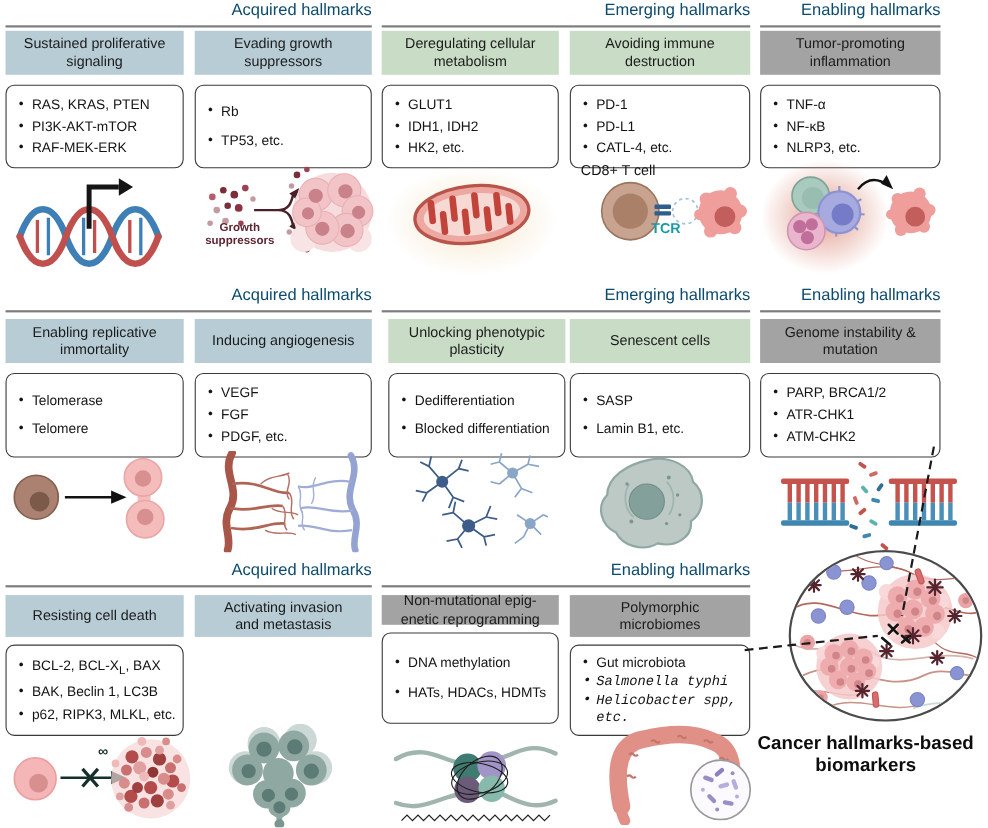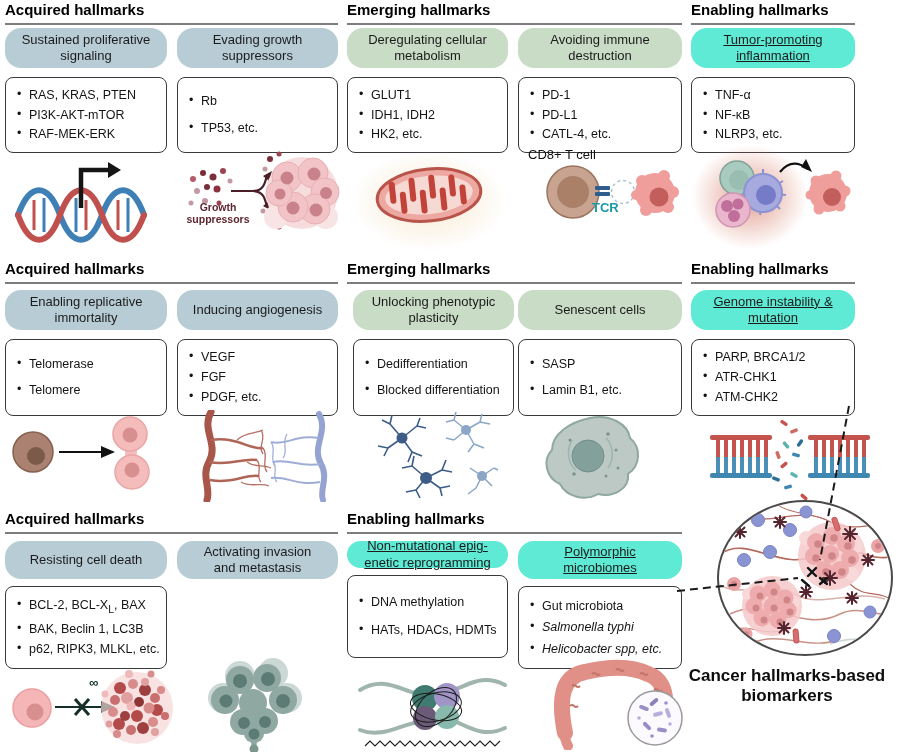--- a/index.html
+++ b/index.html
@@ -1,33 +1,33 @@
 <!DOCTYPE html>
 <html><head>
 <meta charset="utf-8">
 <style>
   html,body{margin:0;padding:0;background:#fff;}
   .page{position:relative;width:898px;height:753px;background:#ffffff;
         font-family:"Liberation Sans",sans-serif;overflow:hidden;}
   .band{position:absolute;left:0;width:898px;}
-  .sec-title{position:absolute;top:0;text-align:left;font-weight:bold;font-size:15px;
-             line-height:1.1;color:#000000;padding-bottom:4px;border-bottom:2px solid #7d7d7d;}
+  .sec-title{position:absolute;top:0;text-align:right;font-weight:normal;font-size:15px;
+             line-height:1.1;color:#0c4a6e;padding-bottom:4px;border-bottom:2px solid #7d7d7d;}
   .card{position:absolute;}
   .card-header{height:40px;display:flex;align-items:center;justify-content:center;
-               text-align:center;font-size:13px;line-height:1.25;color:#1b1b1b;border-radius:16px;}
+               text-align:center;font-size:13px;line-height:1.25;color:#1b1b1b;}
   .card-header span{white-space:pre-line;}
   .th-acq{background:#b7ccd5;}
   .th-eme{background:#c8dcc6;}
-  .th-ena{background:#5eead4;text-decoration:underline;}
+  .th-ena{background:#a3a3a3;}
   ul.card-list{list-style:none;margin:9px 0 0;border:1.5px solid #3a3a3a;border-radius:8px;
                padding:5px 6px 5px 8px;display:flex;flex-direction:column;
                justify-content:space-evenly;background:#fff;}
   .card-list li{font-size:12.5px;color:#141414;padding-left:15px;position:relative;line-height:1.2;}
   .card-list li::before{content:"•";position:absolute;left:3px;top:-1px;}
-  .it{font-style:italic;}
+  .it{font-style:italic;font-family:Liberation Mono, monospace;}
   .illus{position:absolute;}
   .illus svg{display:block;width:100%;height:100%;}
   .lbl{position:absolute;color:#111;}
   .lbl-growth{left:2px;top:54px;width:82px;text-align:center;font-size:10.5px;font-weight:bold;
               color:#5e2430;line-height:1.15;white-space:pre-line;}
   .lbl-cd8{left:10px;top:2px;font-size:13px;color:#111;}
   .lbl-tcr{left:74px;top:55px;font-size:13px;font-weight:bold;color:#189aa8;}
   .lbl-inf{left:84px;top:15px;font-size:13px;font-weight:bold;color:#15302a;}
   .caption{position:absolute;left:676px;top:666px;width:222px;text-align:center;
            font-size:17px;font-weight:bold;line-height:1.2;color:#0d0d0d;white-space:pre-line;}

